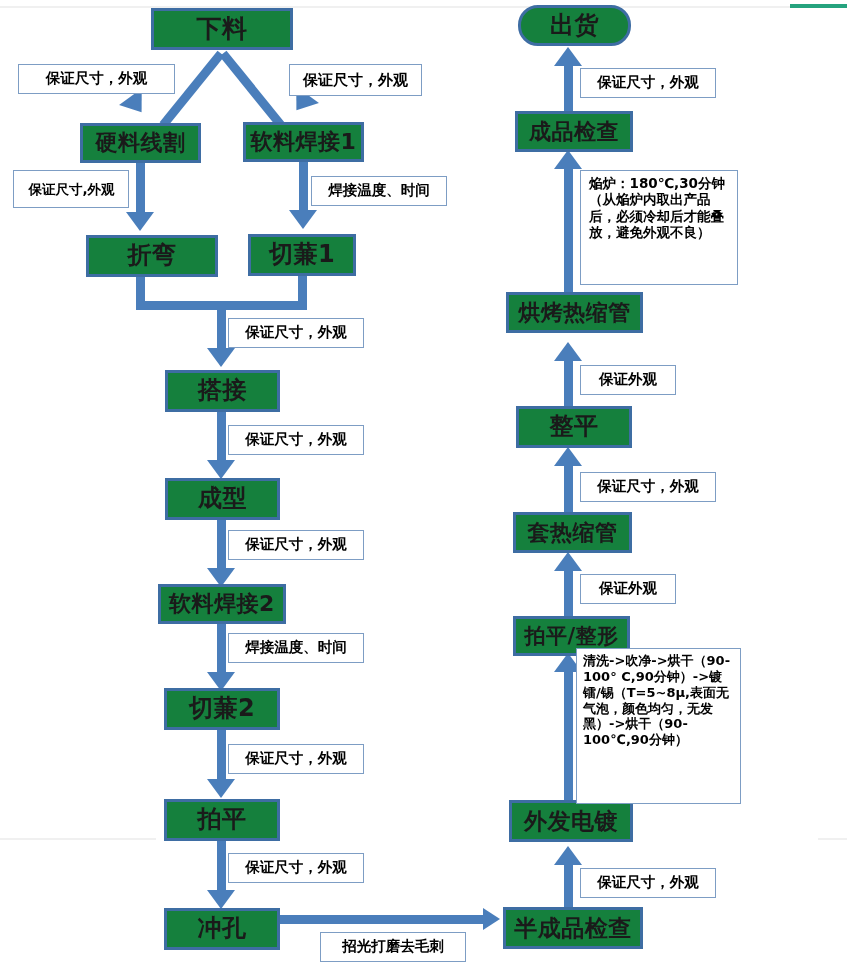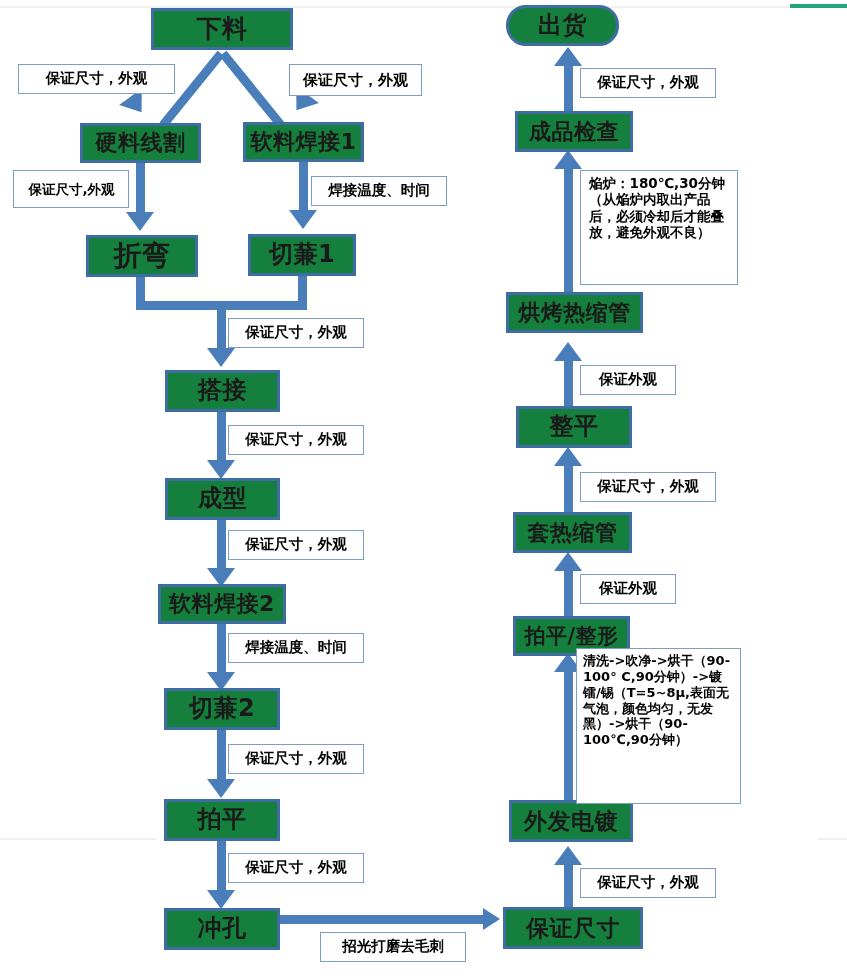--- a/index.html
+++ b/index.html
@@ -141,21 +141,21 @@
   <div class="note multi" style="left:13px; top:170px; width:116px; height:38px; font-size:13.5px; text-align:center; align-items:center; justify-content:center;">
     <span>保证尺寸,外观</span>
   </div>
 
   <div class="shaft" style="left:299px; top:161px; width:9px; height:56px;"></div>
   <div class="head down" style="left:289px; top:210px;"></div>
   <div class="note" style="left:311px; top:176px; width:136px; height:30px; font-size:14.5px;">
     <span>焊接温度、时间</span>
   </div>
 
-  <div class="node" style="left:86px; top:235px; width:112px; height:42px; font-size:28px;">
+  <div class="node" style="left:86px; top:235px; width:132px; height:42px; font-size:24px;">
     <span>折弯</span>
   </div>
 
   <div class="node" style="left:248px; top:234px; width:108px; height:42px; font-size:24px;">
     <span>切蒹1</span>
   </div>
 
   <div class="shaft" style="left:136px; top:276px; width:9px; height:33px;"></div>
   <div class="shaft" style="left:298px; top:276px; width:9px; height:33px;"></div>
   <div class="shaft" style="left:136px; top:301px; width:171px; height:9px;"></div>
@@ -219,21 +219,21 @@
     <span>冲孔</span>
   </div>
 
   <div class="shaft" style="left:279px; top:915px; width:205px; height:9px;"></div>
   <div class="head right" style="left:483px; top:908px;"></div>
   <div class="note" style="left:320px; top:932px; width:146px; height:30px; font-size:14.5px;">
     <span>招光打磨去毛刺</span>
   </div>
 
   <div class="node" style="left:503px; top:907px; width:140px; height:42px; font-size:23px;">
-    <span>保证尺寸</span>
+    <span>半成品检查</span>
   </div>
 
   <div class="shaft" style="left:564px; top:858px; width:9px; height:50px;"></div>
   <div class="head up" style="left:554px; top:846px;"></div>
   <div class="note" style="left:580px; top:868px; width:136px; height:30px; font-size:14.5px;">
     <span>保证尺寸，外观</span>
   </div>
 
   <div class="node" style="left:509px; top:800px; width:124px; height:42px; font-size:23px;">
     <span>外发电镀</span>
@@ -289,17 +289,17 @@
   <div class="node" style="left:515px; top:111px; width:118px; height:41px; font-size:22px;">
     <span>成品检查</span>
   </div>
 
   <div class="shaft" style="left:564px; top:60px; width:9px; height:52px;"></div>
   <div class="head up" style="left:554px; top:47px;"></div>
   <div class="note" style="left:580px; top:68px; width:136px; height:30px; font-size:14.5px;">
     <span>保证尺寸，外观</span>
   </div>
 
-  <div class="node" style="left:506px; top:5px; width:113px; height:41px; font-size:24px;border-radius:20px;">
+  <div class="node" style="left:518px; top:5px; width:113px; height:41px; font-size:24px;border-radius:20px;">
     <span>出货</span>
   </div>
 
 </div>
 
 </body></html>

